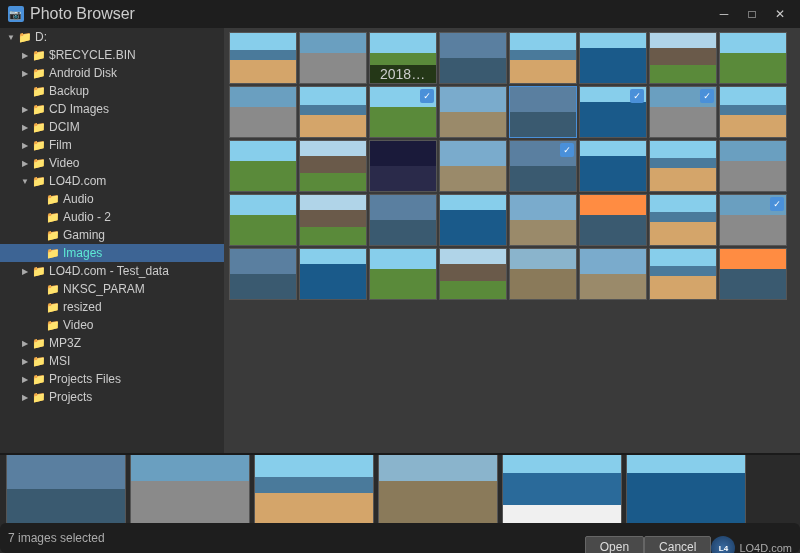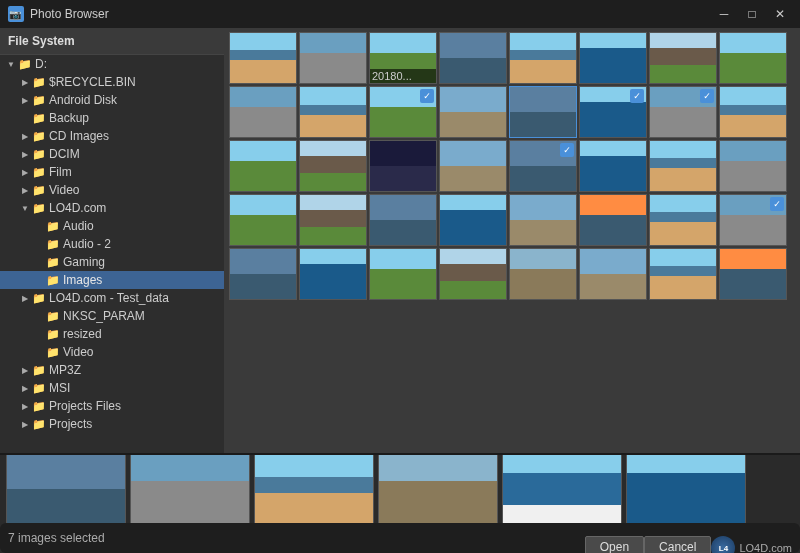--- a/index.html
+++ b/index.html
@@ -36,21 +36,21 @@
       background: #4a90d9;
       border-radius: 2px;
       display: flex;
       align-items: center;
       justify-content: center;
       font-size: 10px;
       color: white;
     }
     .title-bar-title {
       color: #ccc;
-      font-size: 12px;
+      font-size: 16px;
     }
     .title-bar-controls {
       display: flex;
       gap: 4px;
     }
     .title-btn {
       width: 24px;
       height: 18px;
       background: transparent;
       border: none;
@@ -114,21 +114,21 @@
       justify-content: center;
       font-size: 11px;
       color: #e8c56d;
       flex-shrink: 0;
       margin-right: 3px;
     }
     .tree-label {
       font-size: 12px;
       color: #ccc;
     }
-    .tree-item.selected .tree-label { color: #e5e5e5; }
+    .tree-item.selected .tree-label { color: #5eead4; }
 
     
     .right-panel {
       flex: 1;
       display: flex;
       flex-direction: column;
       overflow: hidden;
       background: #333;
     }
 
@@ -178,24 +178,24 @@
       justify-content: center;
       font-size: 9px;
       color: white;
     }
     .thumb-label {
       position: absolute;
       bottom: 0;
       left: 0;
       right: 0;
       background: rgba(0,0,0,0.6);
-      font-size: 11px;
+      font-size: 14px;
       color: #ccc;
       text-align: left;
-      padding: 1px 2px;
+      padding: 1px 10px;
       white-space: nowrap;
       overflow: hidden;
       text-overflow: ellipsis;
     }
     
     .photo-sky { background: linear-gradient(180deg, #87CEEB 0%, #87CEEB 40%, #5a8a3a 40%, #5a8a3a 100%); }
     .photo-beach { background: linear-gradient(180deg, #87CEEB 0%, #87CEEB 35%, #4a7a9b 35%, #4a7a9b 55%, #d4a56a 55%, #d4a56a 100%); }
     .photo-city { background: linear-gradient(180deg, #6a9fc0 0%, #6a9fc0 40%, #8a8a8a 40%, #8a8a8a 100%); }
     .photo-ruins { background: linear-gradient(180deg, #7aabcc 0%, #7aabcc 50%, #9a8a6a 50%, #9a8a6a 100%); }
     .photo-harbor { background: linear-gradient(180deg, #5a7fa0 0%, #5a7fa0 50%, #3a5a70 50%, #3a5a70 100%); }
@@ -298,21 +298,20 @@
   <div class="title-bar-controls">
     <button class="title-btn">─</button>
     <button class="title-btn">□</button>
     <button class="title-btn close">✕</button>
   </div>
 </div>
 
 <div class="main-content">
 
   <div class="sidebar">
-    <div class="sidebar-header">File System</div>
     <div id="tree-container">
         <div class="tree-item" style="padding-left: 4px;">
           <span class="tree-arrow">▼</span>
           <span class="tree-folder-icon">📁</span>
           <span class="tree-label">D:</span>
         </div>
         <div class="tree-item" style="padding-left: 18px;">
           <span class="tree-arrow">▶</span>
           <span class="tree-folder-icon">📁</span>
           <span class="tree-label">$RECYCLE.BIN</span>

